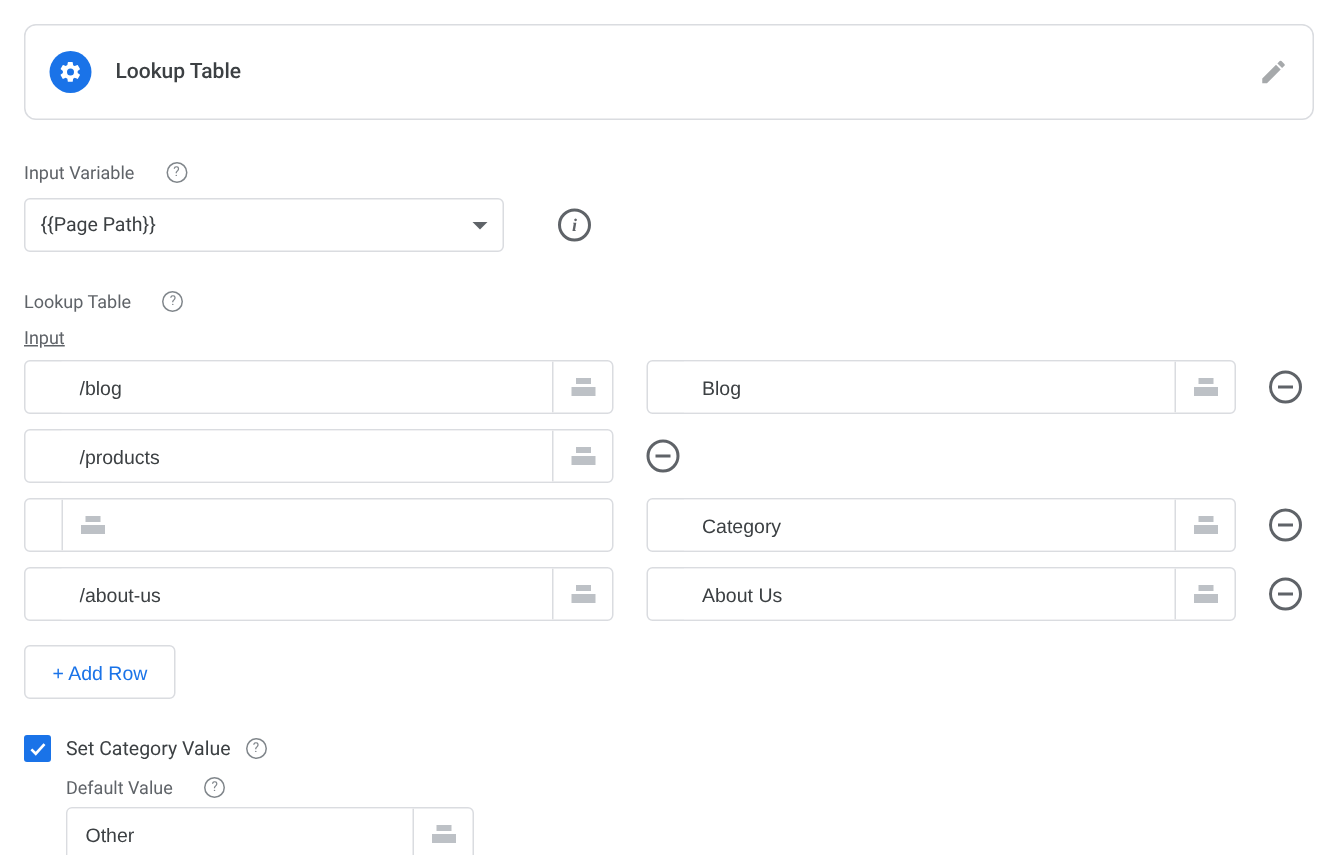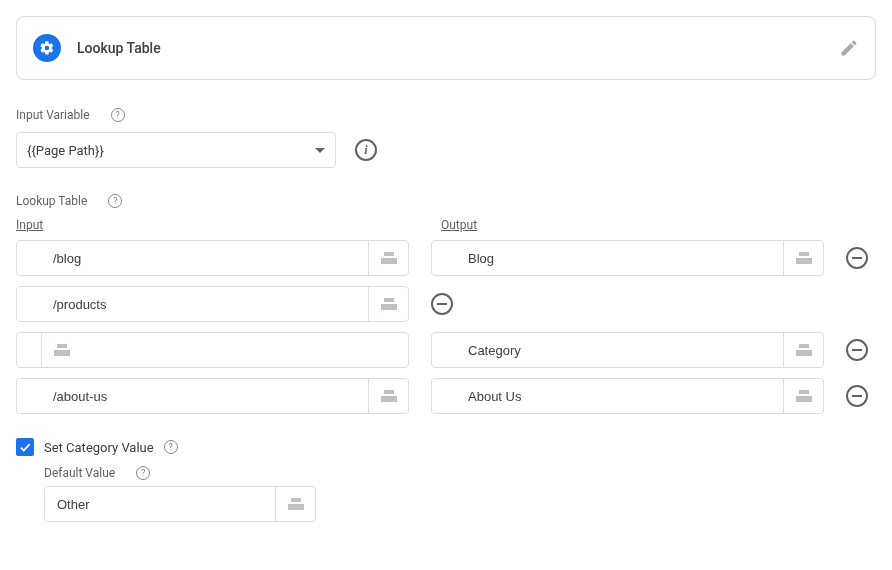--- a/index.html
+++ b/index.html
@@ -56,21 +56,21 @@
       border-radius: 50%;
       display: inline-flex;
       align-items: center;
       justify-content: center;
       font-size: 9px;
       color: #80868b;
     }
     .input-var-row {
       display: flex;
       align-items: center;
-      gap: 19px;
+      gap: 36px;
       margin-bottom: 26px;
     }
     .select-box {
       width: 320px;
       height: 36px;
       border: 1px solid #dadce0;
       border-radius: 4px;
       display: flex;
       align-items: center;
       padding: 0 10px;
@@ -236,21 +236,20 @@
 </div>
 
 <div class="section-label">
   <span>Lookup Table</span>
   <span class="help-circle">?</span>
 </div>
 
 <div class="table-zone">
   <div class="table-headers">
     <div class="col-header">Input</div>
-    <div class="col-header">Output</div>
   </div>
   <div id="rows-container">
       <div class="table-row">
         <div class="field">
           <input class="field-input" value="/blog" style="">
           <div class="field-addon">
             <div class="brick-icon"></div>
           </div>
         </div>
         <div class="field">
@@ -301,20 +300,21 @@
           <input class="field-input" value="About Us" style="">
           <div class="field-addon">
             <div class="brick-icon"></div>
           </div>
         </div>
         <div class="remove-btn">
           <div class="dash"></div>
         </div>
       </div>
     </div>
+  <button class="add-row-btn">+ Add Row</button>
 </div>
 
 <div class="default-section">
   <div class="checkbox-row">
     <div class="checkbox">
       <svg viewBox="0 0 24 24" fill="none" stroke="#fff" stroke-width="3">
           <polyline points="5 13 10 18 20 7"></polyline>
         </svg>
     </div>
     <span>Set Category Value</span>

